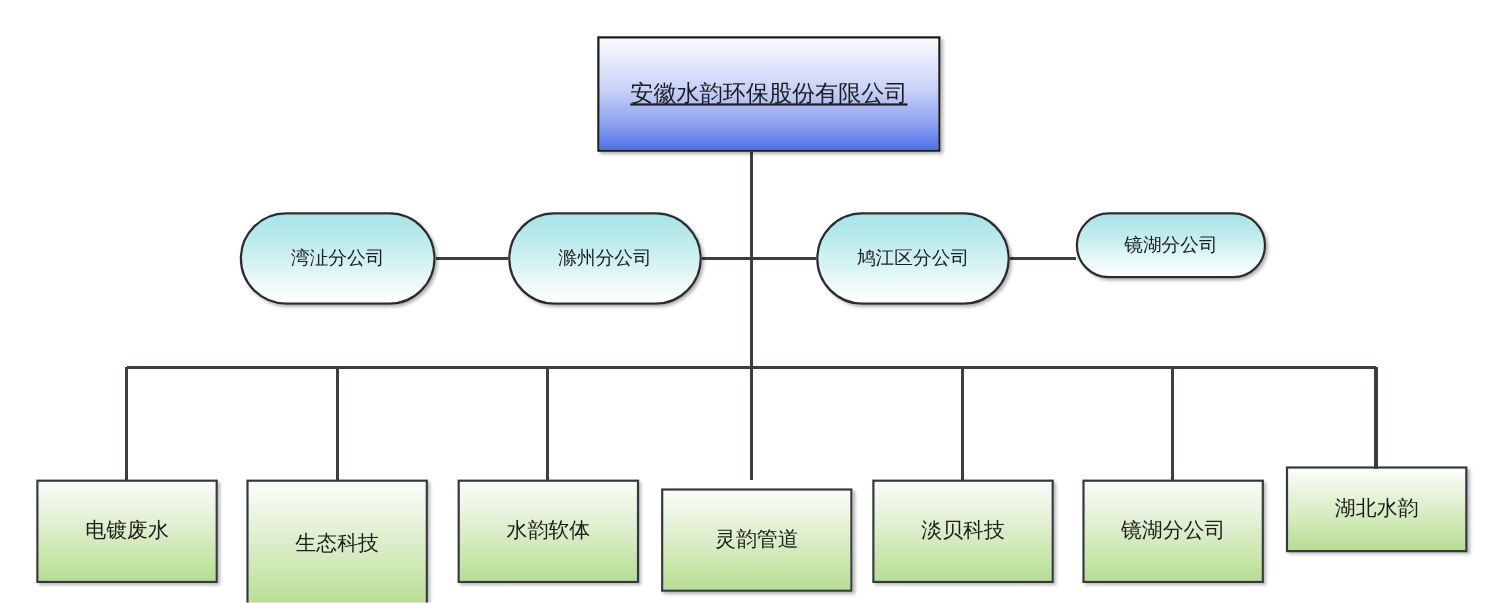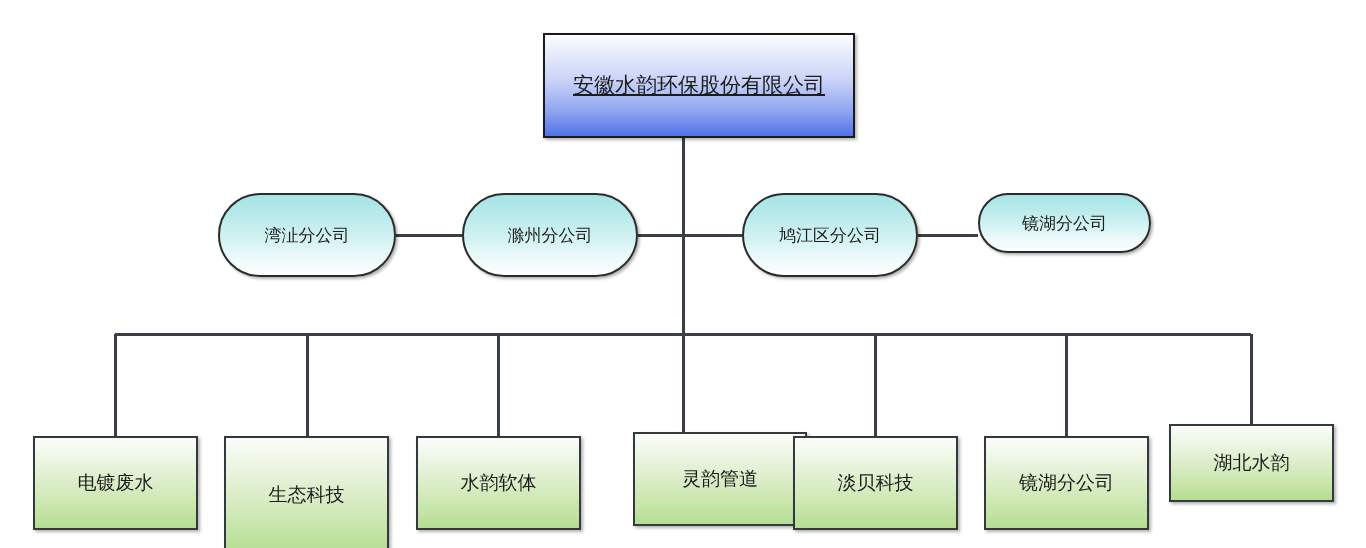--- a/index.html
+++ b/index.html
@@ -101,21 +101,21 @@
 
   <div class="node node-leaf" style="left: 33px; top: 436px; width: 165px; height: 94px;">
     <span class="node-label">电镀废水</span>
   </div>
   <div class="node node-leaf" style="left: 224px; top: 436px; width: 165px; height: 118px;">
     <span class="node-label">生态科技</span>
   </div>
   <div class="node node-leaf" style="left: 416px; top: 436px; width: 165px; height: 94px; text-align: right;">
     <span class="node-label">水韵软体</span>
   </div>
-  <div class="node node-leaf" style="left: 601px; top: 432px; width: 174px; height: 94px; margin-left: 32px;">
+  <div class="node node-leaf" style="left: 601px; top: 444px; width: 174px; height: 94px;">
     <span class="node-label">灵韵管道</span>
   </div>
   <div class="node node-leaf" style="left: 793px; top: 436px; width: 165px; height: 94px;">
     <span class="node-label">淡贝科技</span>
   </div>
   <div class="node node-leaf" style="left: 984px; top: 436px; width: 165px; height: 94px;">
     <span class="node-label">镜湖分公司</span>
   </div>
   <div class="node node-leaf" style="left: 1169px; top: 424px; width: 165px; height: 78px;">
     <span class="node-label">湖北水韵</span>

